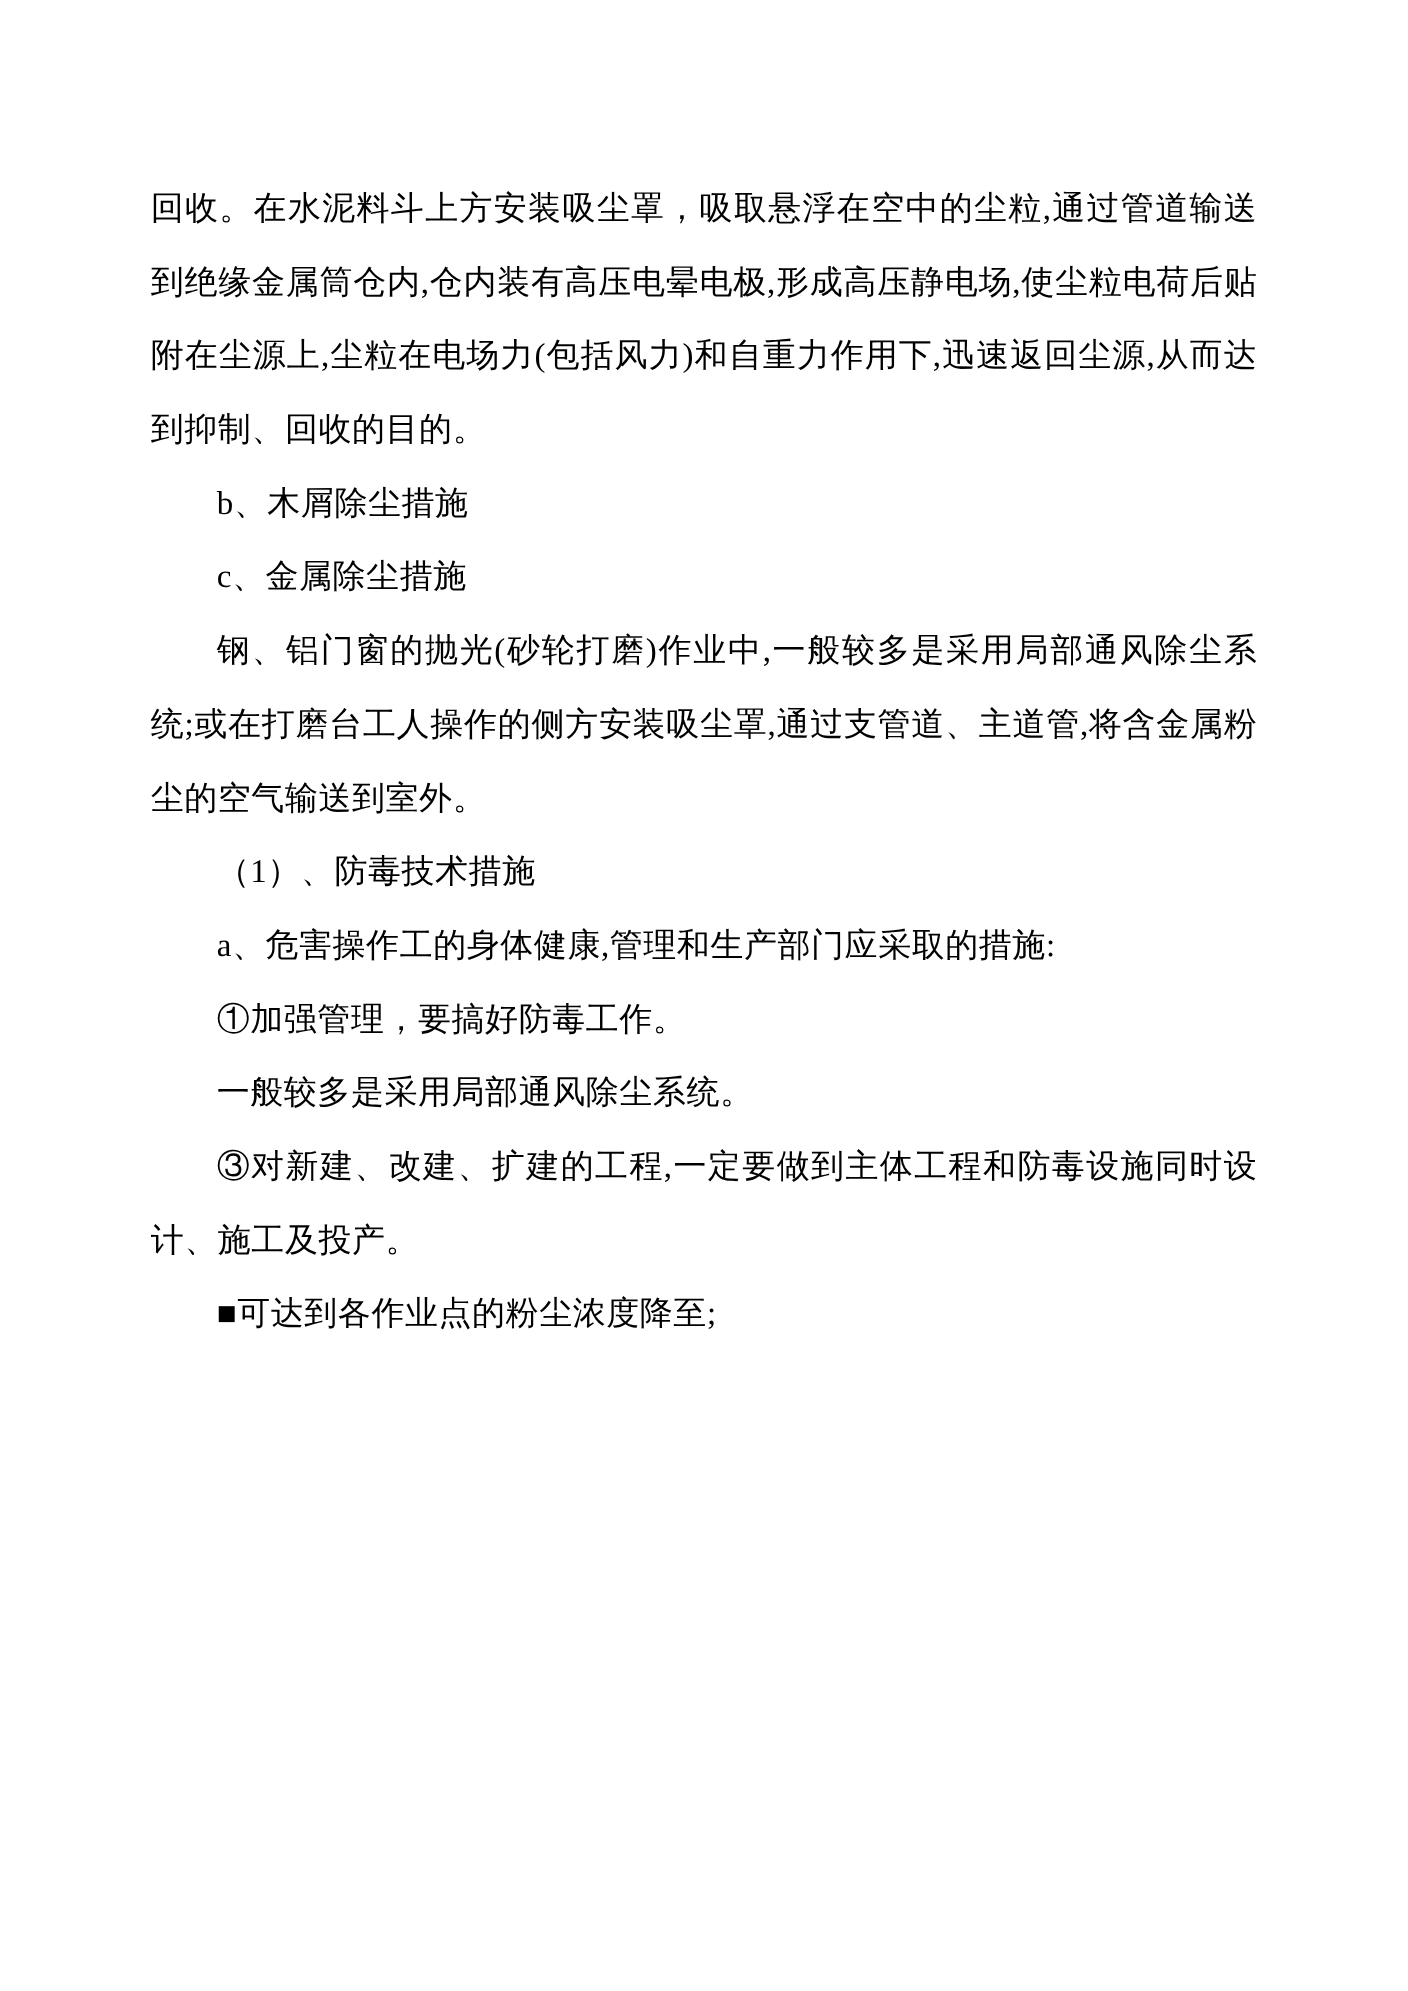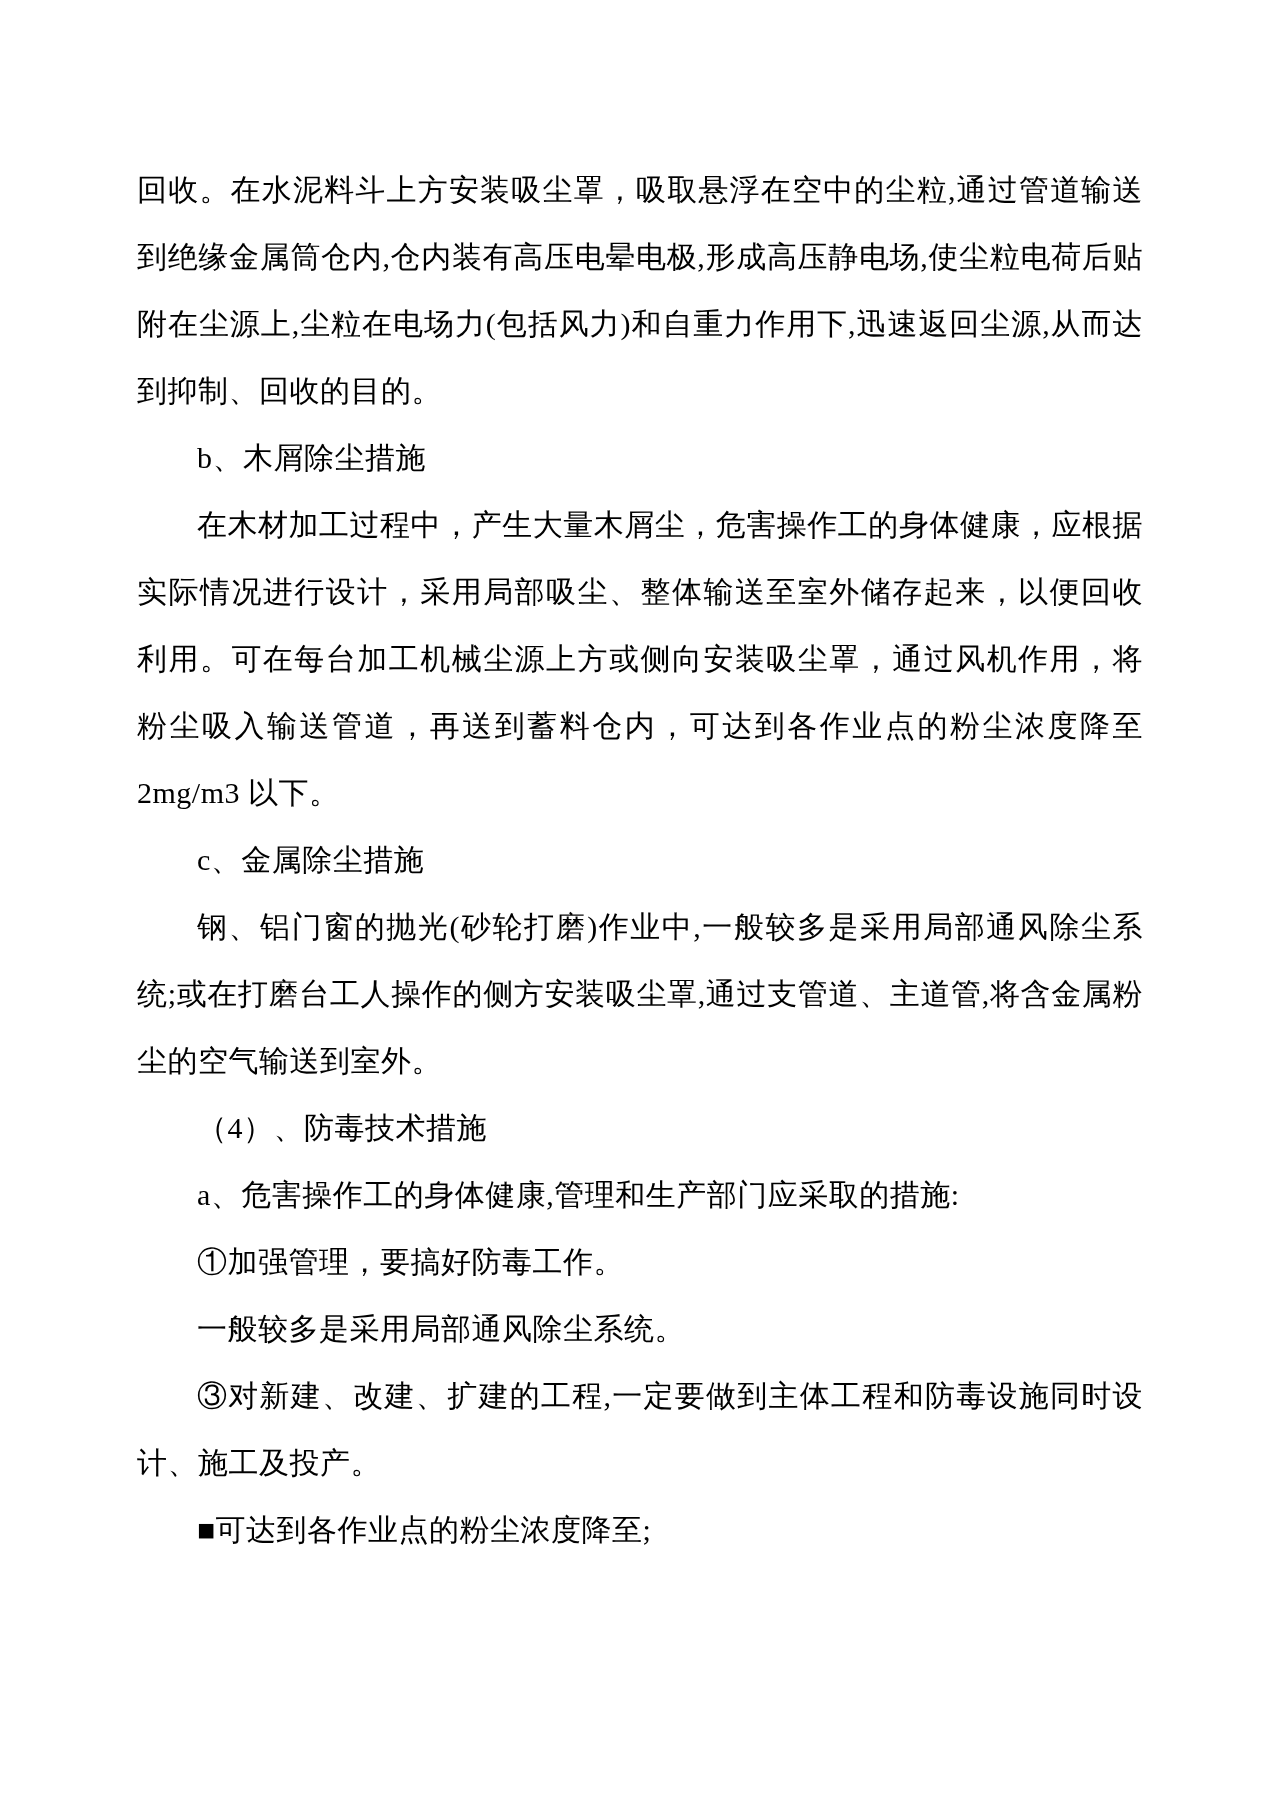--- a/index.html
+++ b/index.html
@@ -52,24 +52,23 @@
     font-family: "Liberation Sans", "DejaVu Sans", sans-serif;
   }
 </style>
 </head>
 <body>
 
 <div class="page">
   <div class="content">
     <p>回收。在水泥料斗上方安装吸尘罩，吸取悬浮在空中的尘粒,通过管道输送到绝缘金属筒仓内,仓内装有高压电晕电极,形成高压静电场,使尘粒电荷后贴附在尘源上,尘粒在电场力(包括风力)和自重力作用下,迅速返回尘源,从而达到抑制、回收的目的。</p>
     <p class="indent">b、木屑除尘措施</p>
-    <p class="indent">在木材加工过程中，产生大量木屑尘，危害操作工的身体健康，应根据实际情况进行设计，采用局部吸尘、整体输送至室外储存起来，以便回收利用。可在每台加工机械尘源上方或侧向安装吸尘罩，通过风机作用，将粉尘吸入输送管道，再送到蓄料仓内，可达到各作业点的粉尘浓度降至 2mg/m3 以下。</p>
     <p class="indent">c、金属除尘措施</p>
     <p class="indent">钢、铝门窗的抛光(砂轮打磨)作业中,一般较多是采用局部通风除尘系统;或在打磨台工人操作的侧方安装吸尘罩,通过支管道、主道管,将含金属粉尘的空气输送到室外。</p>
-    <p class="indent">（4）、防毒技术措施</p>
+    <p class="indent">（1）、防毒技术措施</p>
     <p class="indent">a、危害操作工的身体健康,管理和生产部门应采取的措施:</p>
     <p class="indent">①加强管理，要搞好防毒工作。</p>
     <p class="indent">一般较多是采用局部通风除尘系统。</p>
     <p class="indent">③对新建、改建、扩建的工程,一定要做到主体工程和防毒设施同时设计、施工及投产。</p>
     <p class="indent">■可达到各作业点的粉尘浓度降至;</p>
   </div>
 
 </div>
 
 </body></html>

